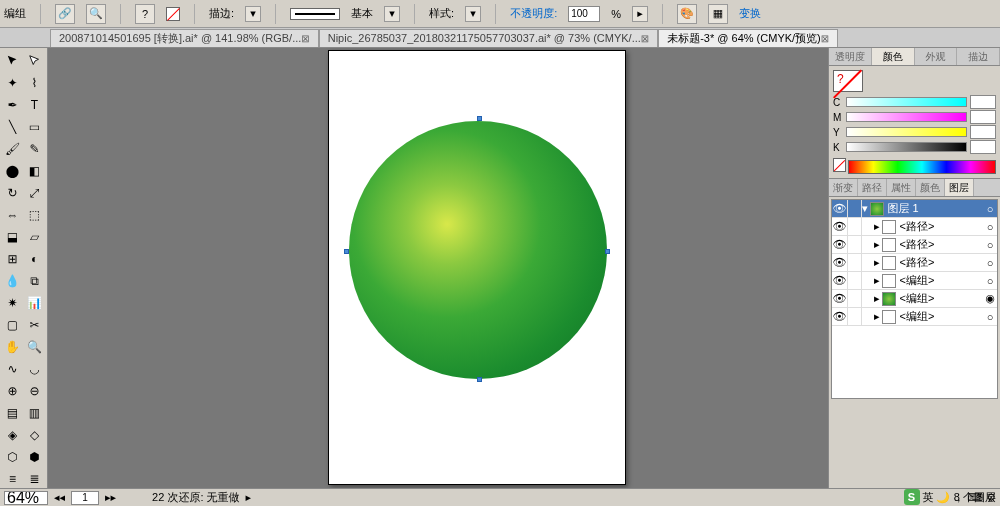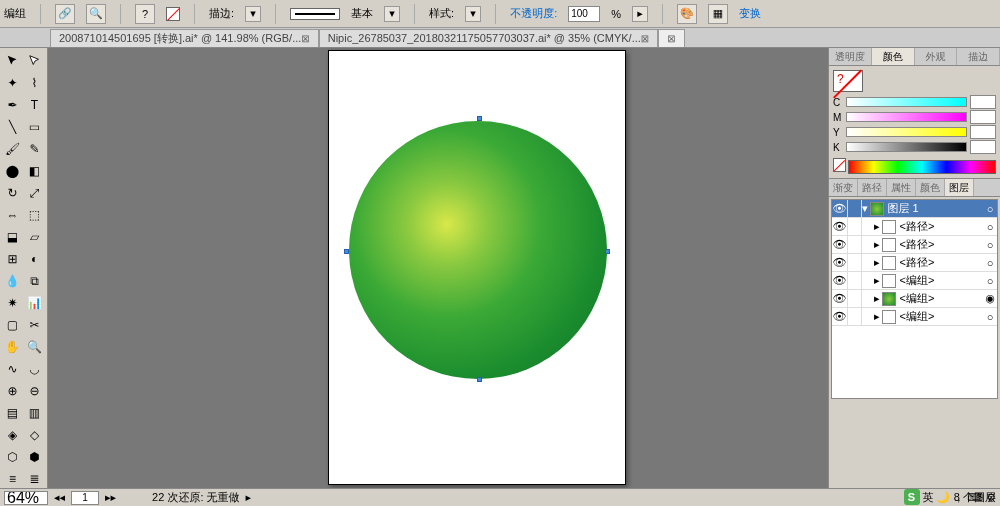--- a/index.html
+++ b/index.html
@@ -94,24 +94,25 @@
   <span class="icon-btn">▦</span>
   <span class="label" style="color:#06c">变换</span>
 </div>
 
 <div class="tab-bar">
   <div class="doc-tab">
       <span>200871014501695  [转换].ai* @ 141.98% (RGB/...</span>
       <span class="close-x">⊠</span>
     </div>
   <div class="doc-tab">
-      <span>Nipic_26785037_20180321175057703037.ai* @ 35% (CMYK/...</span>
+      <span>Nipic_26785037_20180321175057703037.ai* @ 73% (CMYK/...</span>
       <span class="close-x">⊠</span>
     </div>
   <div class="doc-tab active">
+      <span>未标题-3* @ 64% (CMYK/预览)</span>
       <span class="close-x">⊠</span>
     </div>
 </div>
 
 <div class="main">
 
   <div class="toolbox">
     <div class="tool">
         <svg viewBox="0 0 16 16">
           <path d="M2 2l4 10 2-4 4-2z" fill="#000"></path>

